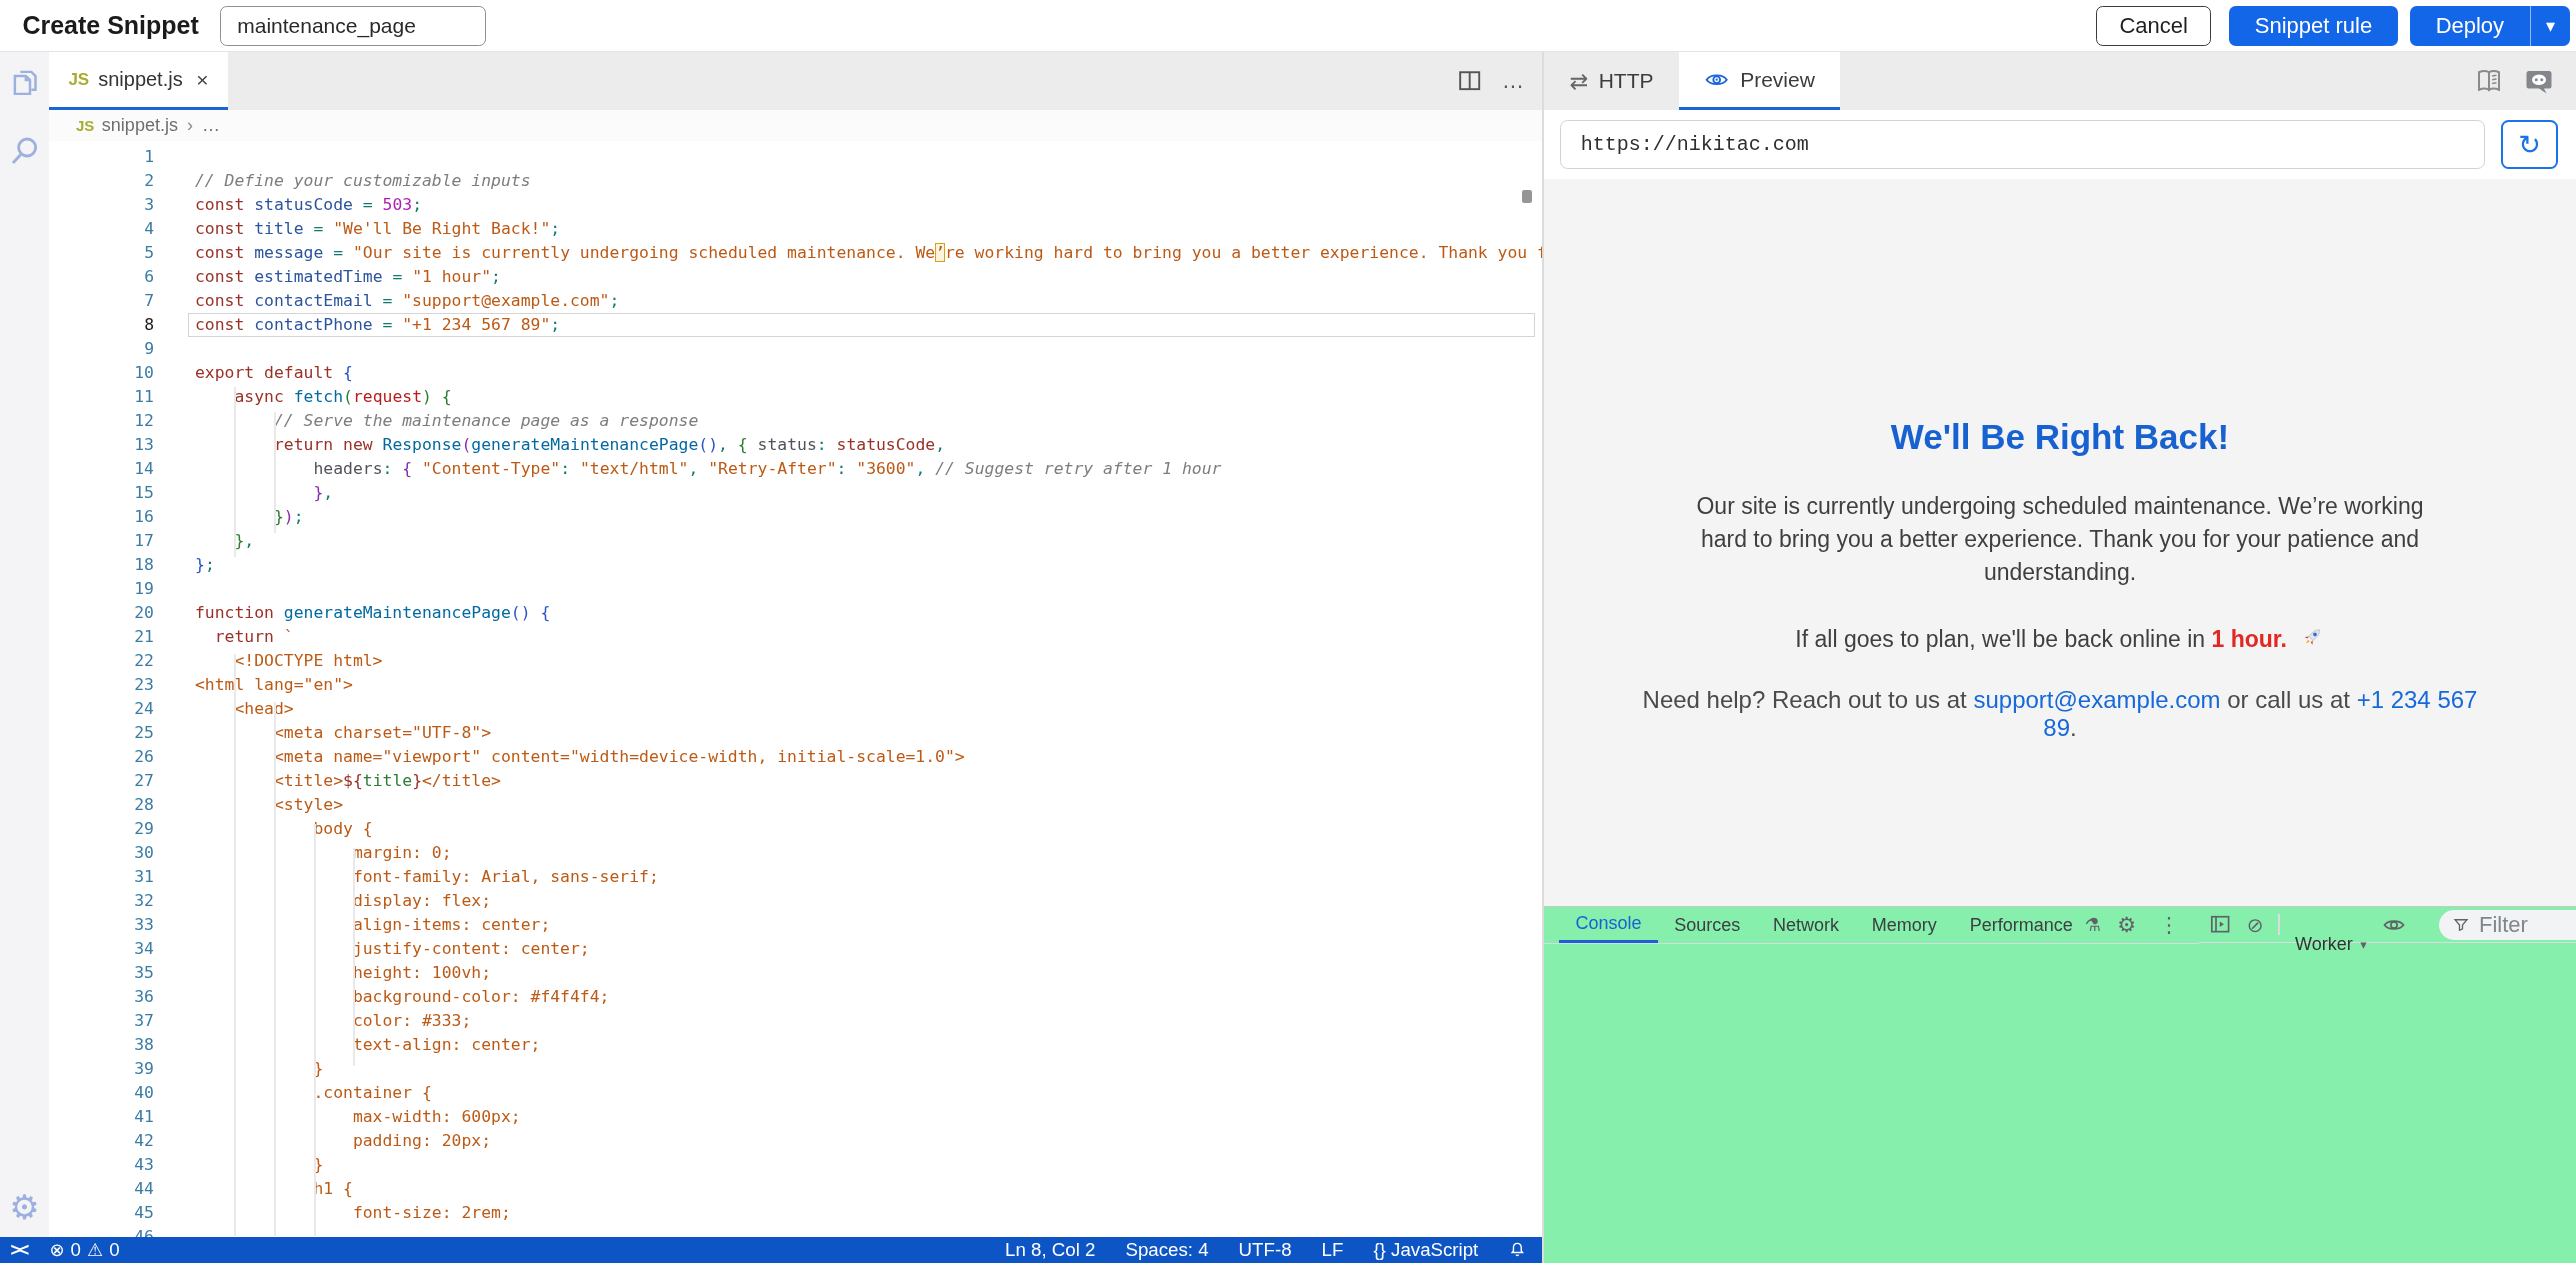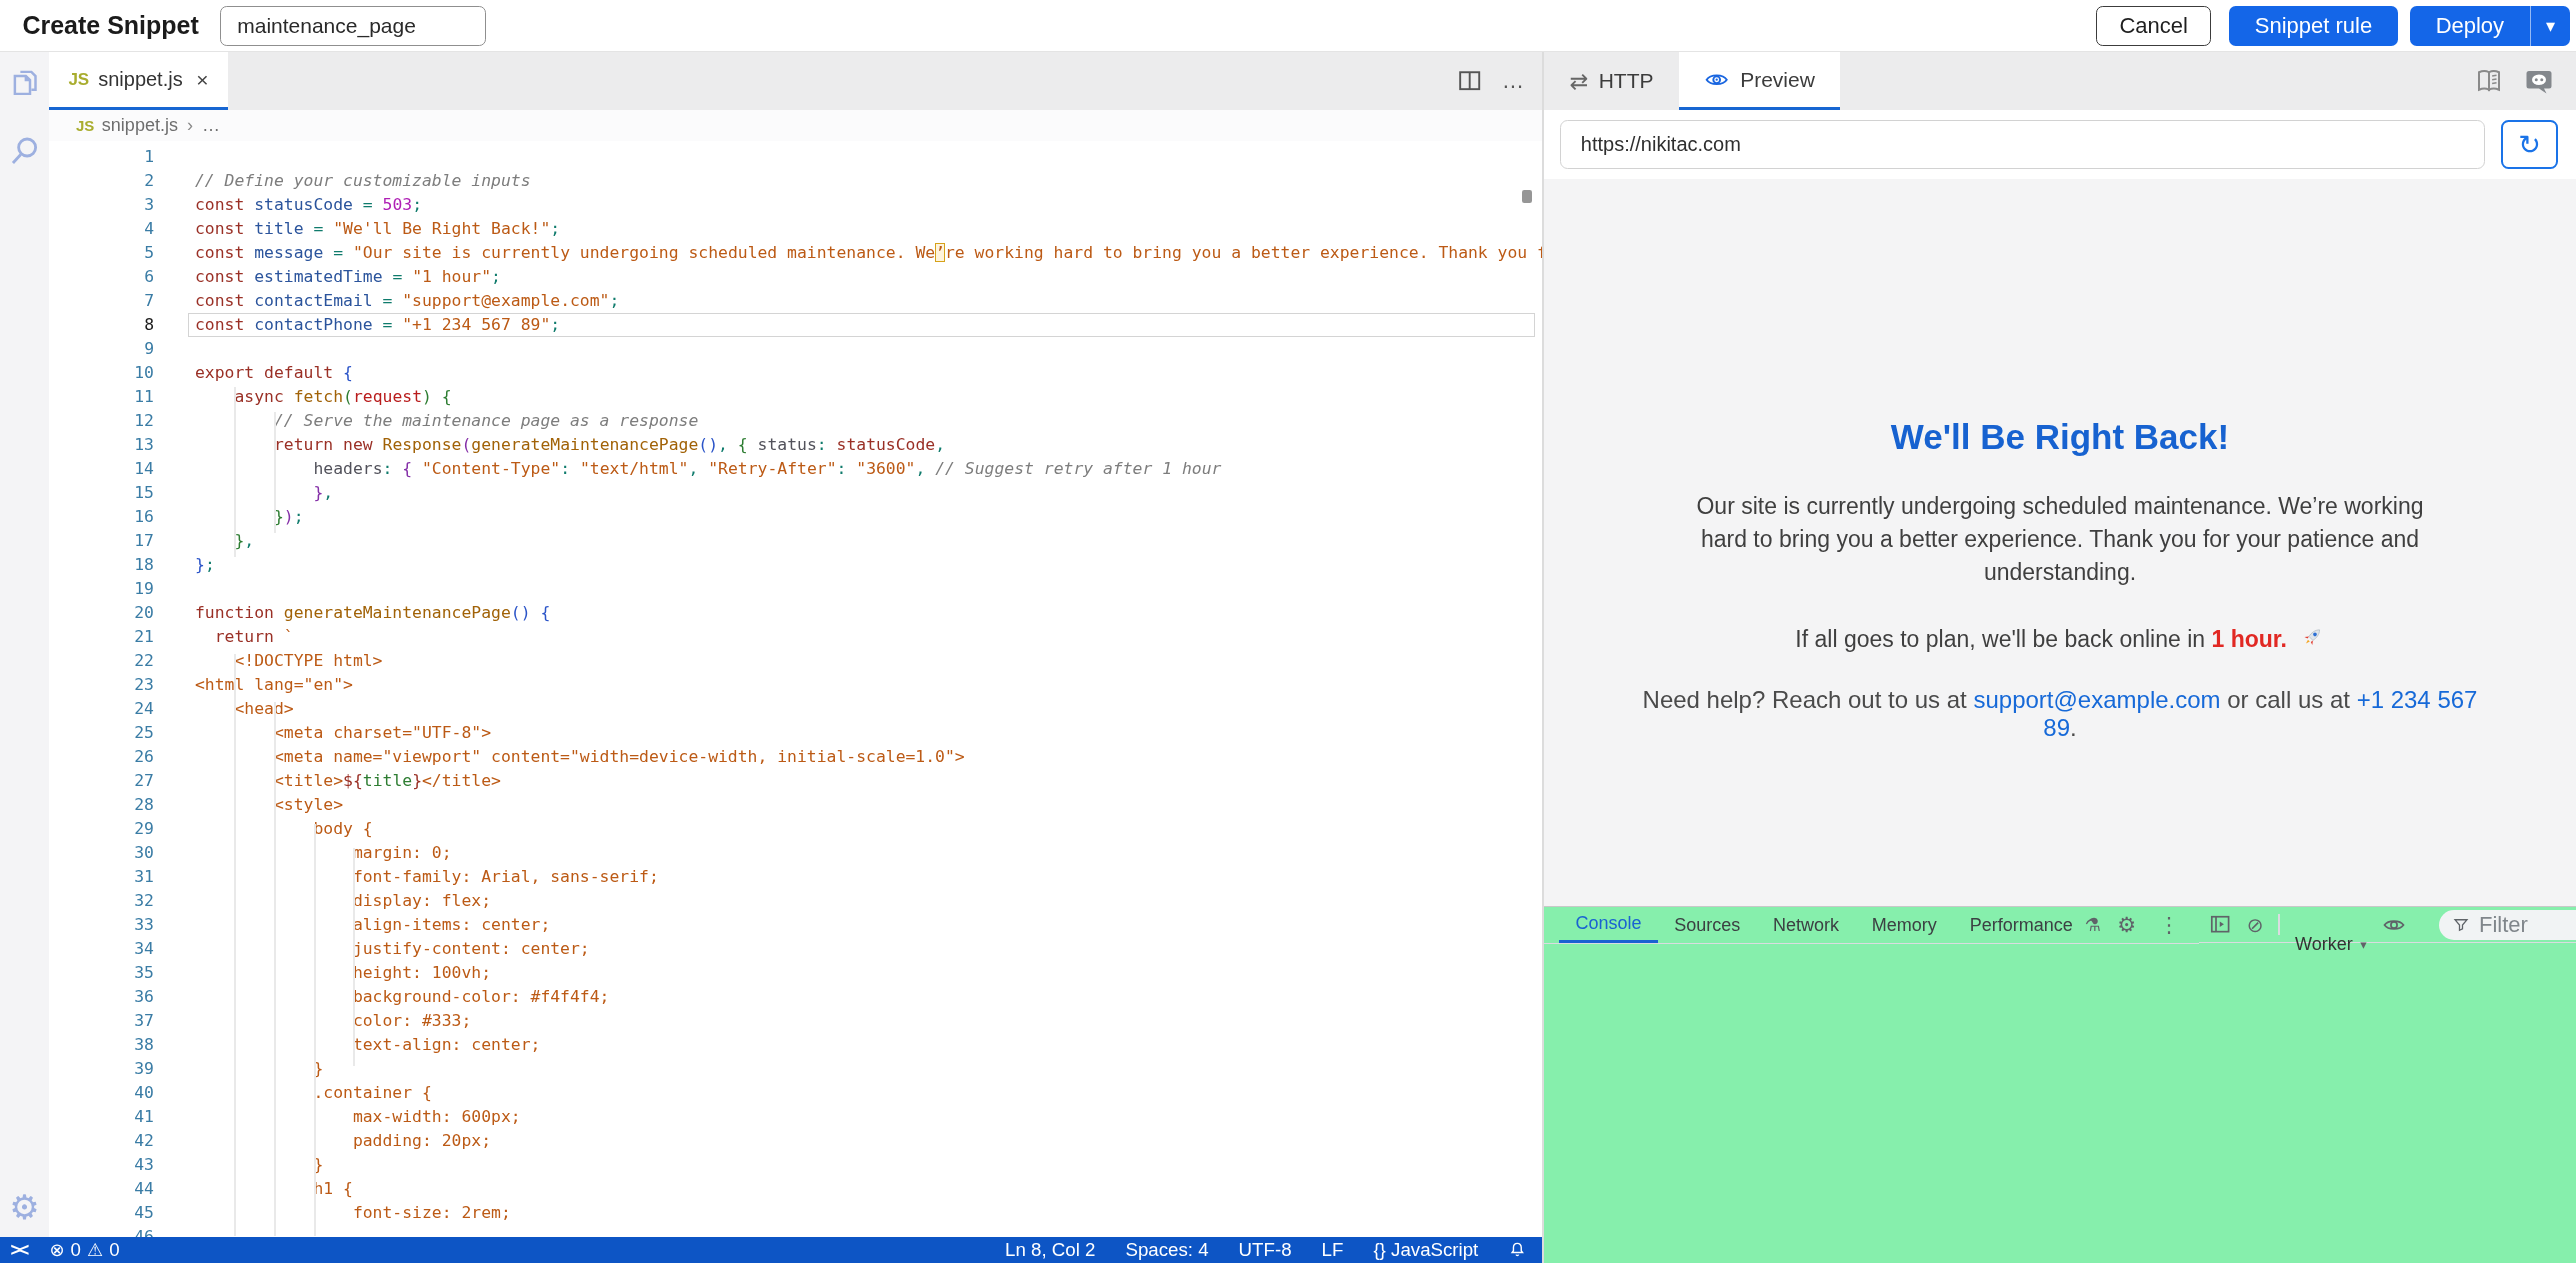--- a/index.html
+++ b/index.html
@@ -53,21 +53,21 @@
 
   .code-area { flex:1; position:relative; overflow:hidden; background:#fff;
                font-family:"DejaVu Sans Mono", monospace; font-size:16.4px; line-height:24px; }
   .code-lines { padding-top:3.7px; white-space:pre; }
   .cl { position:relative; height:24px; }
   .ln { display:inline-block; width:105px; text-align:right; color:#3a7ca5; margin-right:41px; }
   .cl.cur .ln { color:#1b1b1b; }
   .cl.cur::after { content:""; position:absolute; left:139px; right:7.5px; top:0; bottom:0;
                    border:1.5px solid #d4d4d4; pointer-events:none; }
   .c-kw{color:#9a3026} .c-vr{color:#2b549c} .c-op{color:#0f7b6c} .c-nm{color:#af1fb5}
-  .c-st{color:#bc5a15} .c-cm{color:#7d7d7d;font-style:italic} .c-fn{color:#a16207}
+  .c-st{color:#bc5a15} .c-cm{color:#7d7d7d;font-style:italic} .c-fn{color:#0369a1}
   .c-pm{color:#b91c1c} .c-pr{color:#52525b} .c-rf{color:#9a3026}
   .c-b1{color:#2b54c8} .c-b2{color:#2e7d32} .c-b3{color:#8530a8}
   .c-ip{color:#9a3026} .c-iv{color:#2e7d32} .c-tx{color:#333}
   .c-ub{color:#bc5a15; outline:1.5px solid #d6a21a; outline-offset:-1.5px; background:rgba(250,210,120,.25)}
   .guide { position:absolute; width:1.5px; background:#e9e9e9; }
   .scroll-marker { position:absolute; right:10.5px; top:49px; width:9.7px; height:12.7px;
                    background:#5d5d5d; opacity:.65; border-radius:2.2px; }
 
   .statusbar { height:26px; background:#0d55c5; color:#fff; display:flex; align-items:center;
                font-size:18.7px; padding:0 15px 0 10.5px; flex:0 0 auto; }
@@ -81,21 +81,21 @@
   .right-pane { flex:1; display:flex; flex-direction:column; min-width:0; min-height:0; }
   .rp-tabs { height:58px; background:#ececed; display:flex; align-items:stretch; flex:0 0 auto; }
   .rp-tab { display:flex; align-items:center; padding:0 25.4px; font-size:21px; color:#3c3c3c; gap:10.5px; }
   .rp-tab .swap-glyph { font-size:22.4px; color:#666; }
   .rp-tab.active { background:#fff; border-bottom:3.7px solid #1766d2; }
   .rp-tabs-spacer { flex:1; }
   .rp-top-icons { display:flex; align-items:center; gap:19.4px; padding-right:22.4px; }
 
   .urlrow { height:69px; background:#fff; display:flex; align-items:center; padding:0 18px 0 16.4px; flex:0 0 auto; }
   .url-input { flex:1; height:49px; border:1.5px solid #d2d2d2; border-radius:7.5px; font-size:20px;
-               color:#2f2f2f; padding:0 19.4px; font-family:Liberation Sans, sans-serif; }
+               color:#2f2f2f; padding:0 19.4px; font-family:Liberation Mono, monospace; }
   .reload-btn { width:57px; height:49px; margin-left:16.4px; border:2.2px solid #1a73e8; border-radius:7.5px;
                 background:#fff; color:#1a73e8; font-size:27px; display:flex; align-items:center;
                 justify-content:center; }
 
   .viewport { flex:1; background:#f4f4f5; overflow:hidden; }
   .page { max-width:867px; margin:0 auto; padding-top:238px; text-align:center; }
   .page h1 { font-size:35px; font-weight:bold; color:#1762d0; margin:0; }
   .page-msg { font-size:23px; color:#3f3f3f; line-height:33px; max-width:759px; margin:33px auto 0; }
   .page-plan { font-size:23px; color:#3f3f3f; margin-top:36px; }
   .plan-time { color:#e12823; font-weight:bold; }

